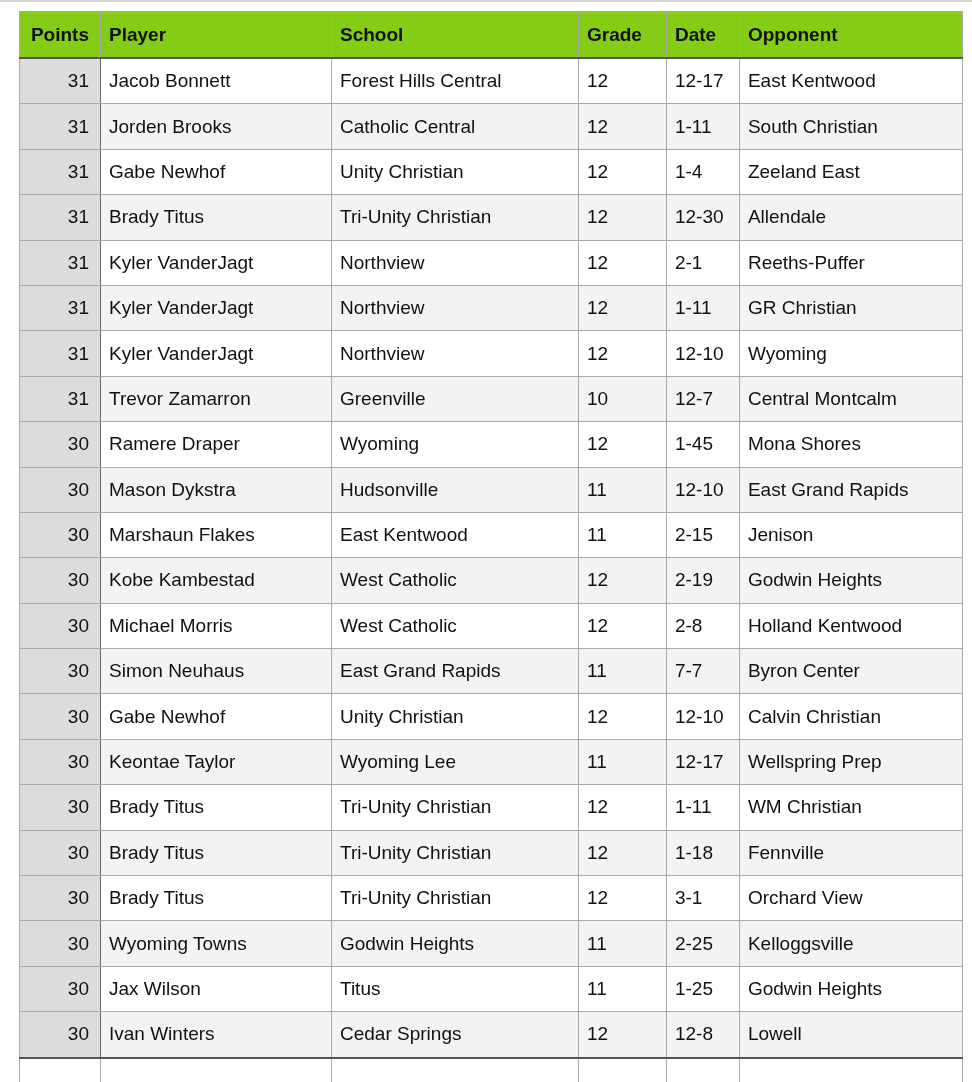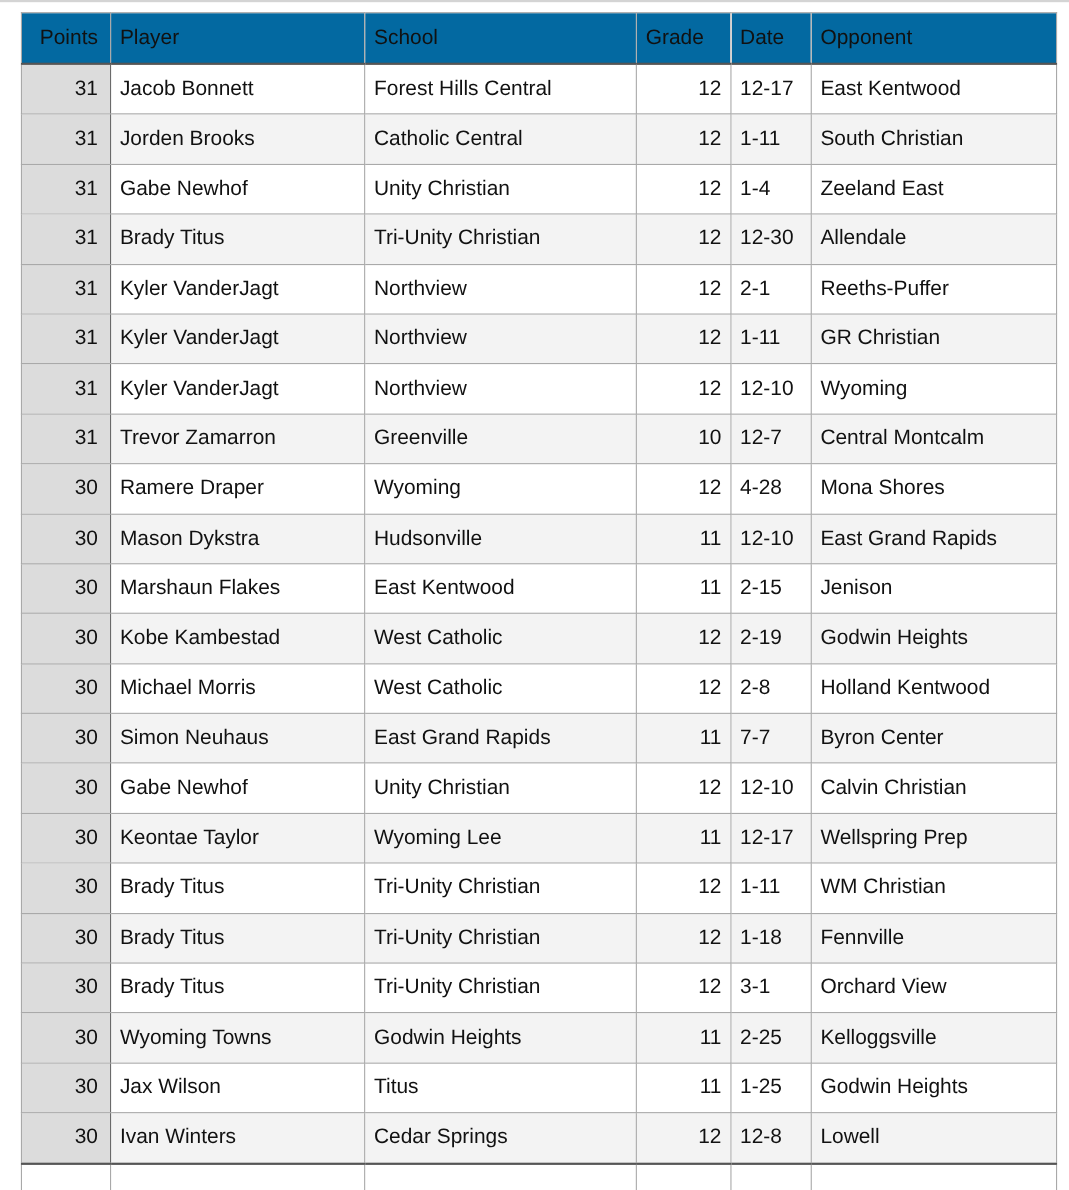--- a/index.html
+++ b/index.html
@@ -8,28 +8,28 @@
     .top-rule { position: absolute; left: 0; top: 0; width: 972px; height: 2px; background: #d4d4d4; }
     .sheet { position: absolute; left: 19px; top: 11px; }
     table { border-collapse: collapse; table-layout: fixed; }
     col.c-points { width: 81px; }
     col.c-player { width: 231px; }
     col.c-school { width: 247px; }
     col.c-grade { width: 75px; }
     col.c-date { width: 73px; }
     col.c-opp { width: 223px; }
     th, td { border: 1px solid #a9a9a9; padding: 0 8px; font-size: 19px; white-space: nowrap; overflow: hidden; }
-    thead th { height: 45px; background: #0369a1; font-weight: normal; text-align: left; border-bottom: 2px solid #555; }
+    thead th { height: 45px; background: #84cc16; font-weight: bold; text-align: left; border-bottom: 2px solid #555; }
     thead th.points-h { text-align: right; padding-right: 11px; }
     thead th.grade-h { text-align: center; padding-right: 24px; }
     tbody td { height: 44.4px; }
     tbody tr:nth-child(odd) td { background: #ffffff; }
     tbody tr:nth-child(even) td { background: #f3f3f3; }
     tbody td.points { background: #dcdcdc !important; font-weight: normal; text-align: right; padding-right: 11px; border-right: 1.5px solid #6a6a6a; }
-    tbody td.grade { text-align: right; }
+    tbody td.grade { }
     tbody tr.last td { border-bottom: 2px solid #555; }
     .empty-row td { height: 30px; background: #fff !important; border-bottom: none; }
     .empty-row td.points { background: #fff !important; border-right: 1px solid #a9a9a9; }
   </style>
 </head>
 <body>
 
 <div class="top-rule"></div>
 
 <div class="sheet">
@@ -115,21 +115,21 @@
           <td>Greenville</td>
           <td class="grade">10</td>
           <td>12-7</td>
           <td>Central Montcalm</td>
         </tr>
         <tr>
           <td class="points">30</td>
           <td>Ramere Draper</td>
           <td>Wyoming</td>
           <td class="grade">12</td>
-          <td>4-28</td>
+          <td>1-45</td>
           <td>Mona Shores</td>
         </tr>
         <tr>
           <td class="points">30</td>
           <td>Mason Dykstra</td>
           <td>Hudsonville</td>
           <td class="grade">11</td>
           <td>12-10</td>
           <td>East Grand Rapids</td>
         </tr>

